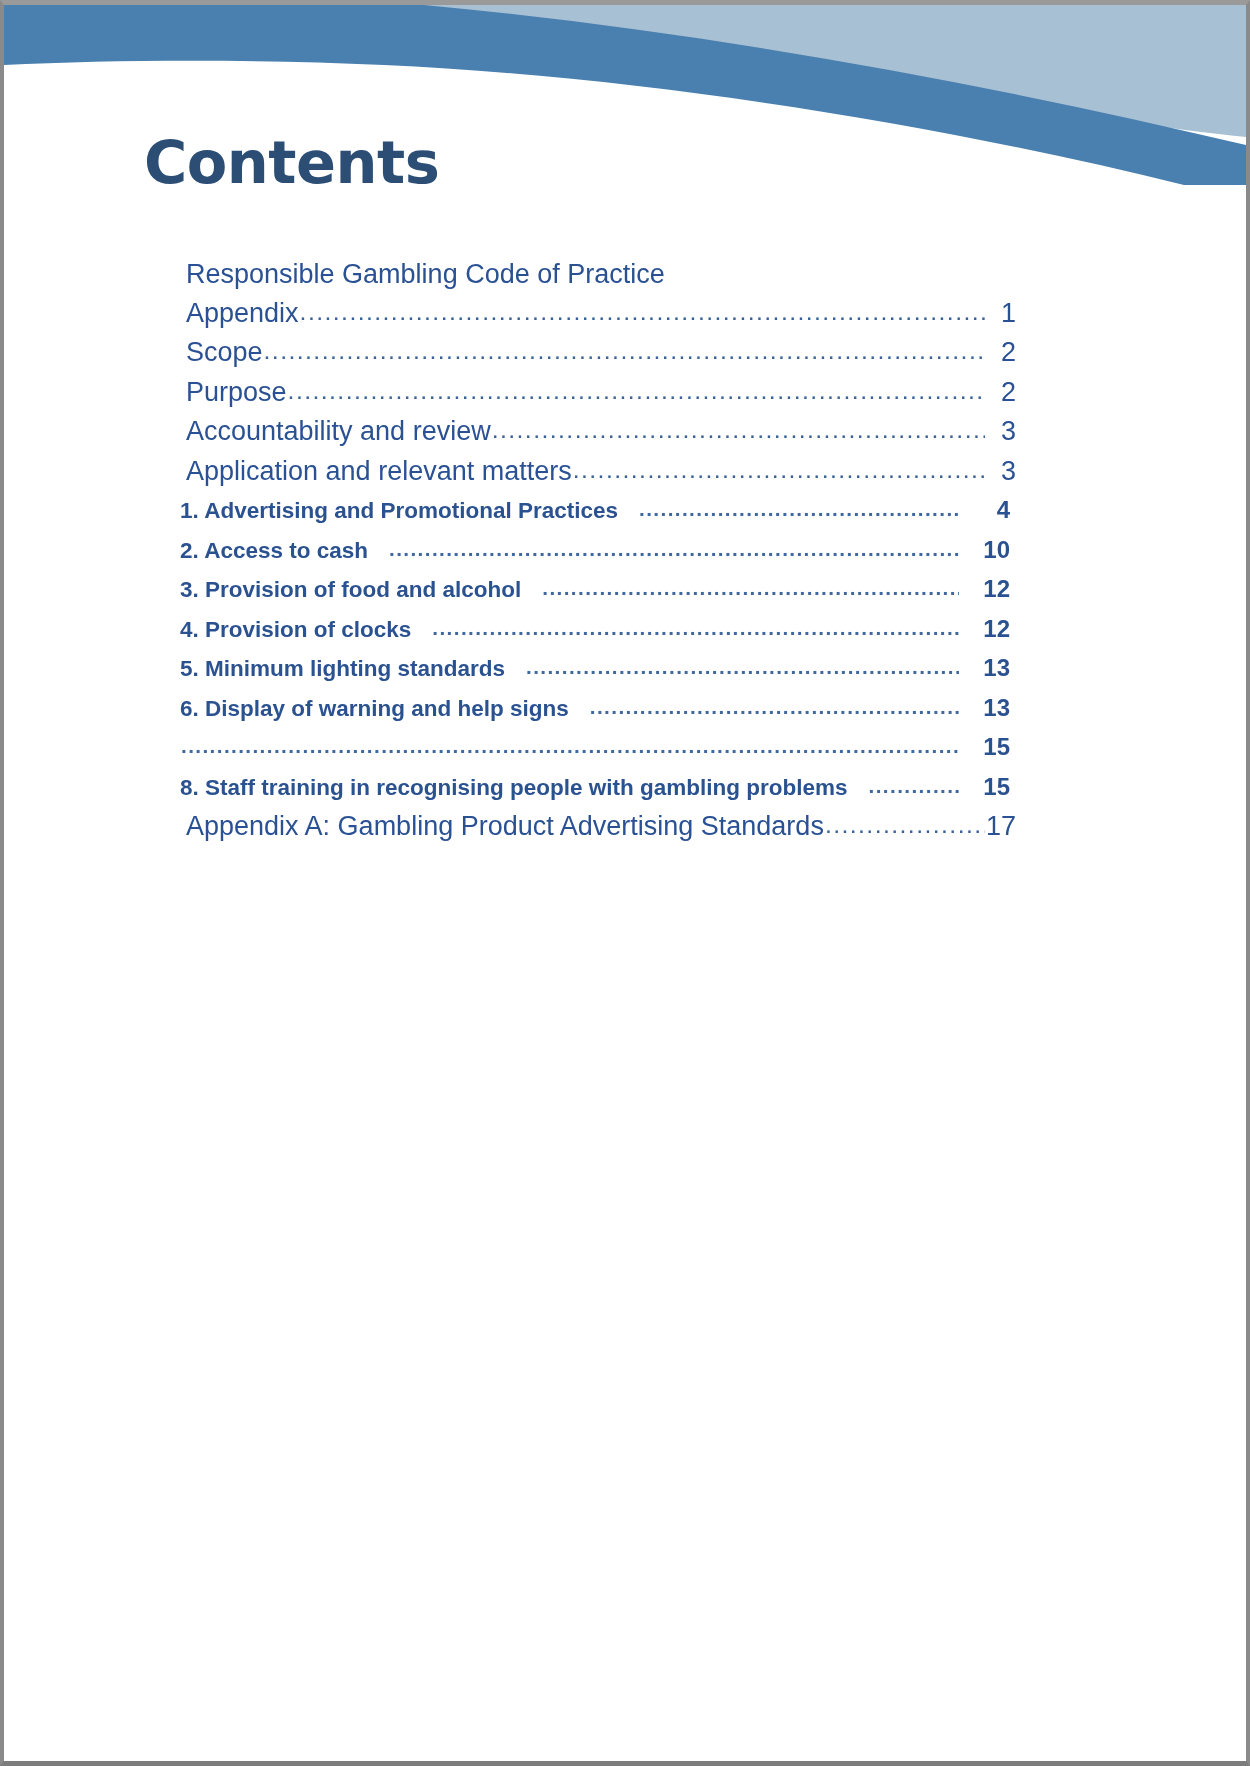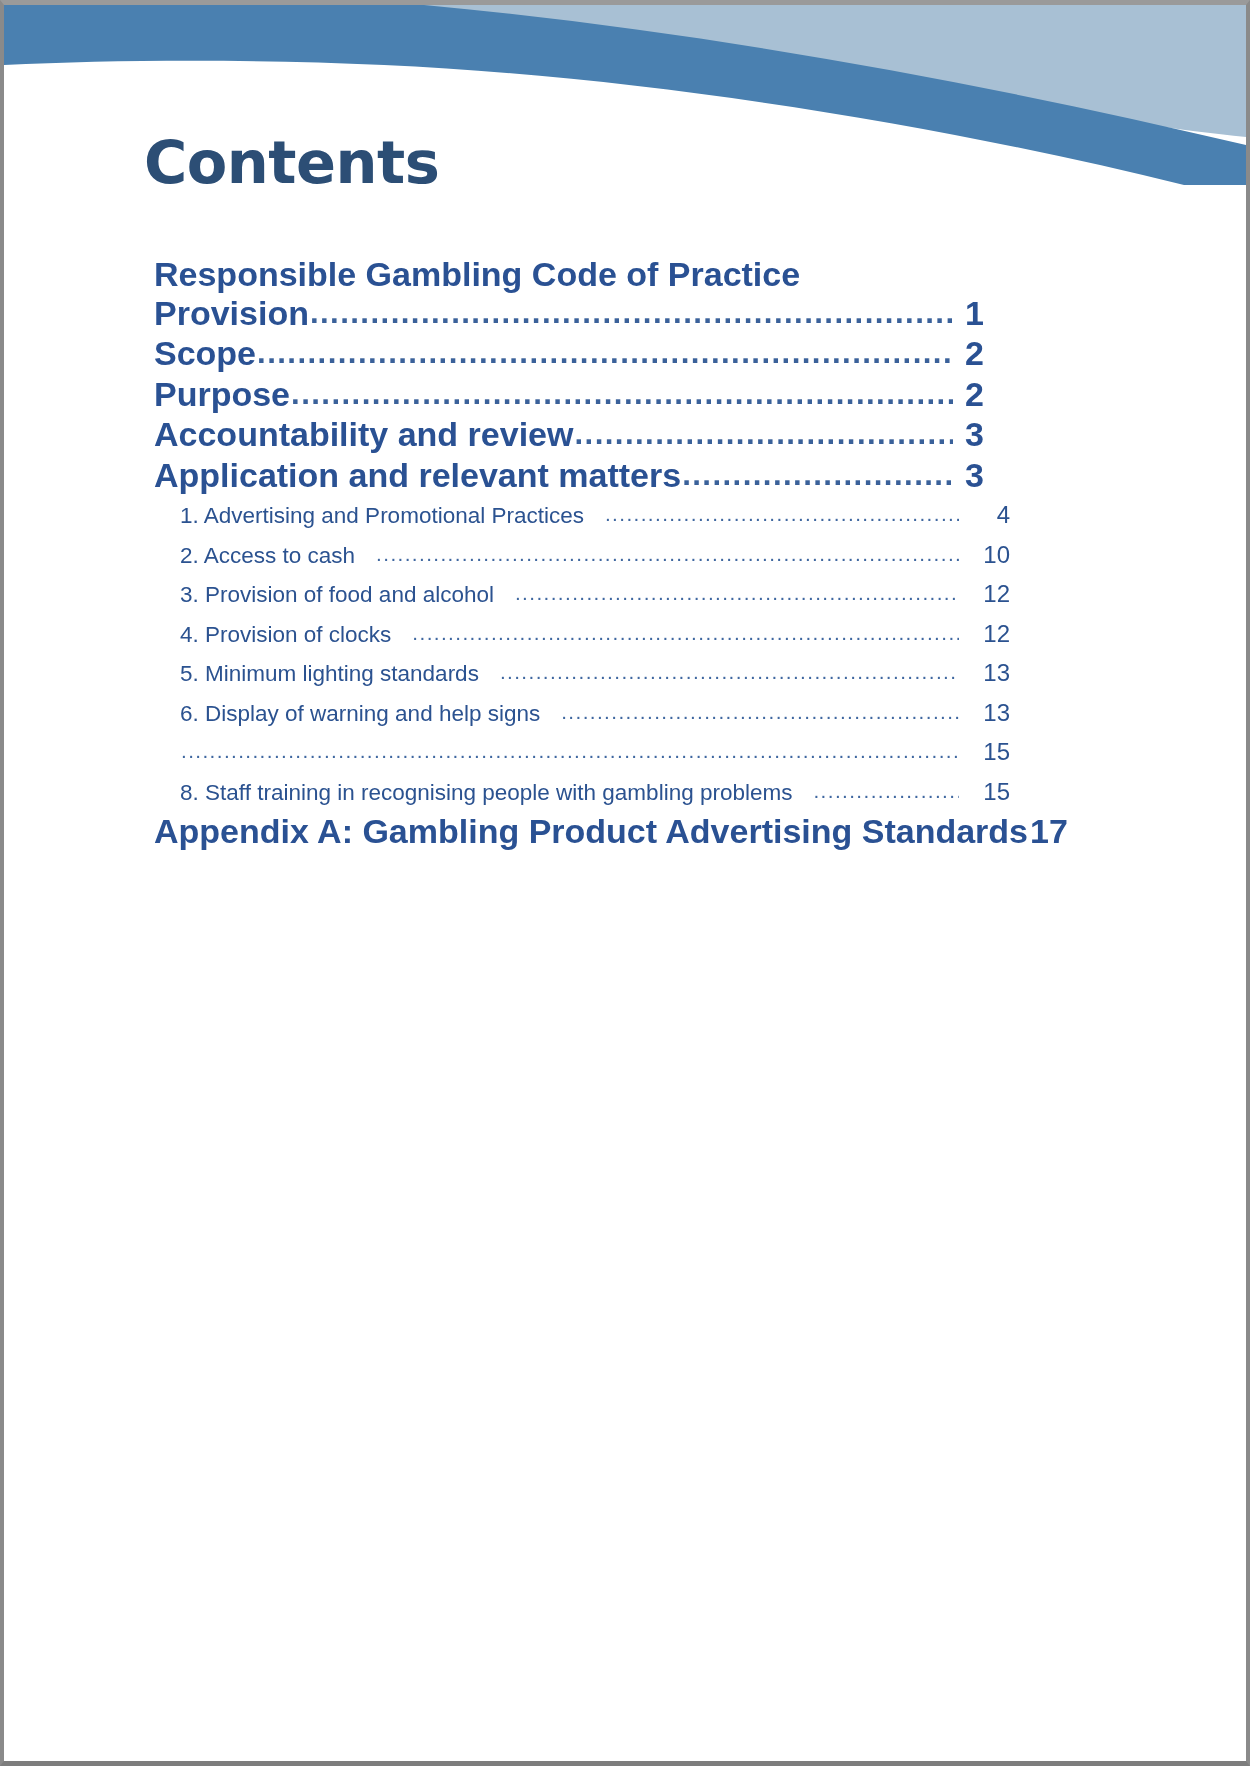--- a/index.html
+++ b/index.html
@@ -89,33 +89,34 @@
     top: -2px;
   }
   .toc-row .pageno {
     flex: 0 0 auto;
     text-align: right;
     min-width: 30px;
   }
 
   
   .toc-row.level1 {
-    font-size: 34px;
+    font-size: 27px;
     line-height: 38.5px;
-    font-weight: 700;
+    font-weight: 400;
     color: #2a5193;
     font-stretch: condensed;
+    margin-left: 32px;
   }
   .toc-row.level1 .leader { color: #3a619a; }
 
   
   .toc-row.level2 {
     font-size: 22.5px;
     line-height: 38.5px;
-    font-weight: 400;
+    font-weight: 700;
     color: #2b5290;
     padding-left: 26px;
     gap: 20px;
   }
   .toc-row.level2 .pageno {
     font-size: 24px;
   }
   .toc-row.level2 .leader { color: #3f67a0; }
 </style>
 </head>
@@ -136,21 +137,21 @@
   <div class="page-title">Contents</div>
 
   <div class="toc">
 
     <div class="toc-row level1 plain">
       <span class="label">Responsible Gambling Code of Practice</span>
 
     </div>
 
     <div class="toc-row level1">
-      <span class="label">Provision</span>
+      <span class="label">Appendix</span>
       <span class="leader">........................................................................................................................................................................................................</span>
       <span class="pageno">1</span>
     </div>
 
     <div class="toc-row level1">
       <span class="label">Scope</span>
       <span class="leader">........................................................................................................................................................................................................</span>
       <span class="pageno">2</span>
     </div>
 

